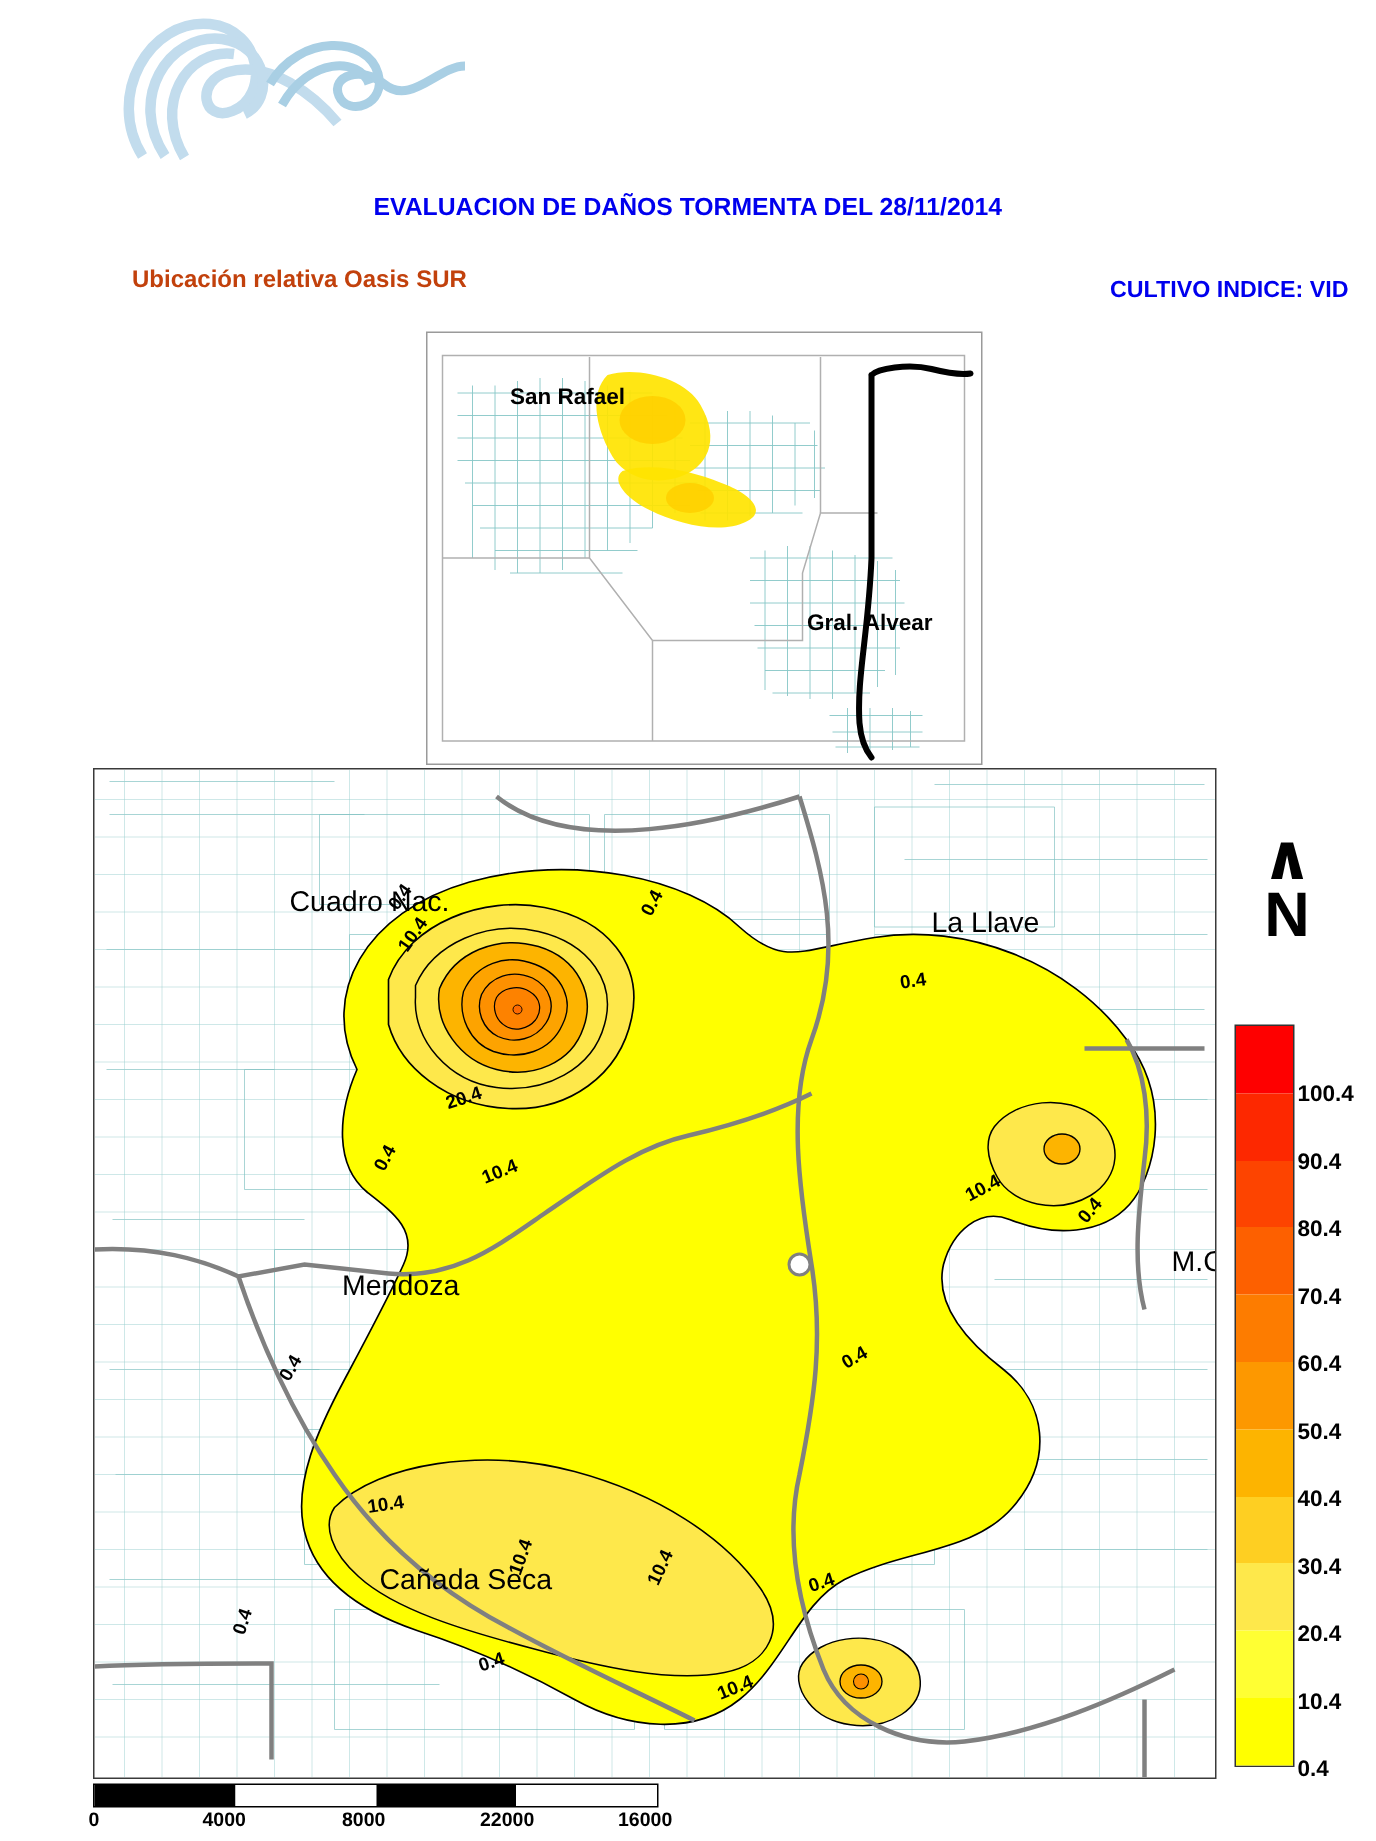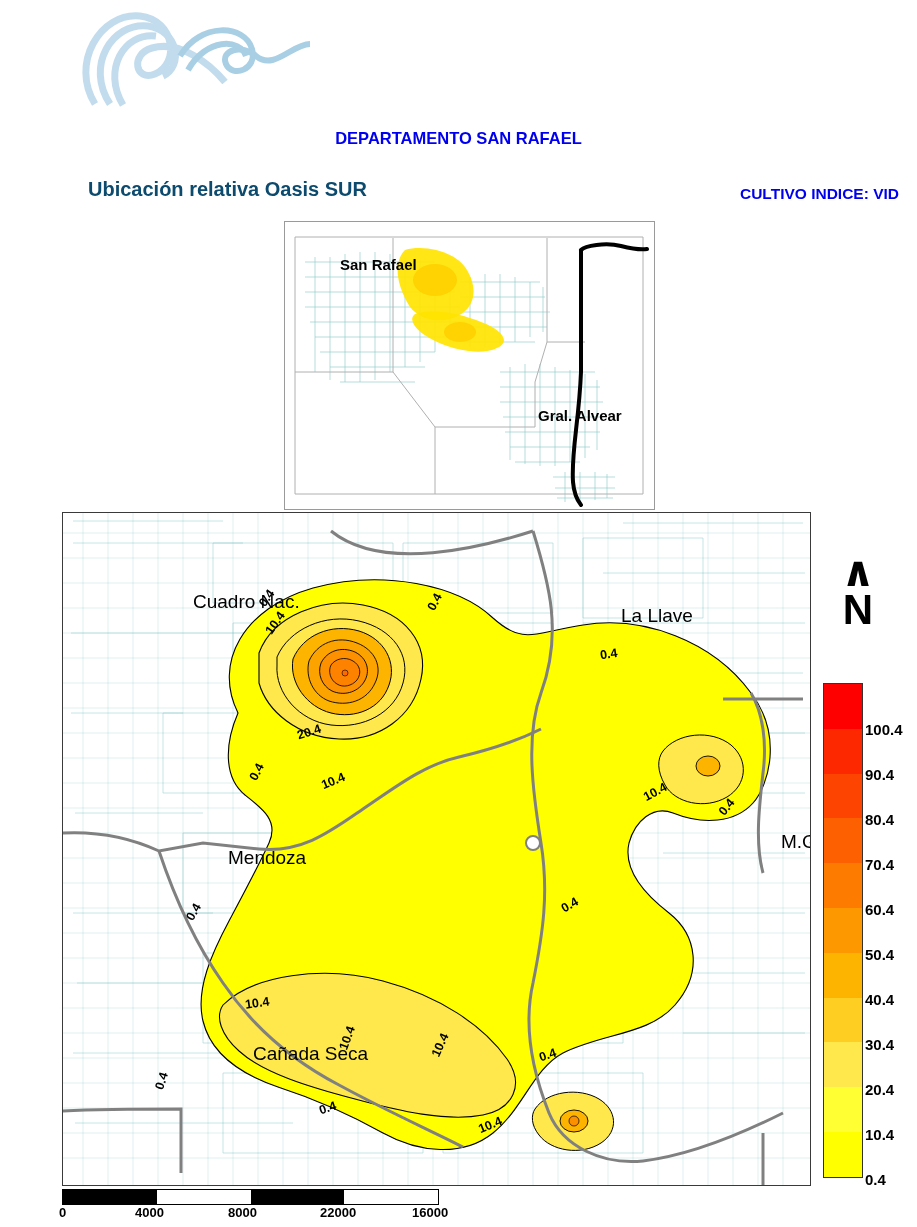--- a/index.html
+++ b/index.html
@@ -17,21 +17,21 @@
   .logo-dacc{position:absolute;left:737px;top:8px;width:175px;height:56px;}
   .dacc-globe{position:absolute;left:0;top:2px;width:52px;height:52px;border-radius:50%;
      background:radial-gradient(circle at 50% 28%, #cfe7f5 0 38%, #7ab648 39% 100%);overflow:hidden;}
   .dacc-globe:after{content:"";position:absolute;left:6px;top:10px;width:40px;height:14px;border-radius:50%;background:#ffffff;opacity:.85;}
   .dacc-globe:before{content:"";position:absolute;left:-3px;top:30px;width:60px;height:30px;border-radius:50% 50% 0 0;background:#8cc63f;}
   .dacc-text{position:absolute;left:58px;top:10px;font-size:35px;font-weight:bold;color:#2e6da4;letter-spacing:0px;}
 
   
   .title-main{position:absolute;left:0;top:128px;width:917px;text-align:center;
      color:#0000ee;font-size:16.5px;font-weight:bold;line-height:20px;}
-  .title-sub1{position:absolute;left:88px;top:178px;color:#0c4a6e;font-size:20px;font-weight:bold;}
+  .title-sub1{position:absolute;left:88px;top:178px;color:#c2410c;font-size:16px;font-weight:bold;}
   .title-sub2{position:absolute;right:18px;top:185px;color:#0000ee;font-size:15.5px;font-weight:bold;}
 
   
   .locator{position:absolute;left:284px;top:221px;width:369px;height:287px;border:1px solid #9a9a9a;background:#fff;overflow:hidden;}
   .loc-label{position:absolute;font-size:15px;font-weight:bold;color:#000;}
 
   
   .mainmap{position:absolute;left:62px;top:512px;width:747px;height:672px;border:1px solid #3a3a3a;background:#fff;overflow:hidden;}
   .map-label{position:absolute;font-size:19px;color:#000;}
   .contour-label{position:absolute;font-size:12.5px;color:#000;font-weight:bold;}
@@ -70,21 +70,21 @@
         <path d="M120 52 C 140 18, 185 20, 192 45 C 198 66, 172 74, 166 60 C 160 46, 182 40, 196 52 C 214 67, 232 40, 250 40"></path>
         <path d="M128 66 C 146 34, 180 34, 186 52"></path>
       </g>
     </svg>
   </div>
 
 
 </div>
 
 <div class="title-main">
-  <div>DEPARTAMENTO SAN RAFAEL</div>
+  <div>EVALUACION DE DAÑOS TORMENTA DEL 28/11/2014</div>
 </div>
 <div class="title-sub1">Ubicación relativa Oasis SUR</div>
 <div class="title-sub2">CULTIVO INDICE: VID</div>
 
 <div class="locator">
   <svg width="369" height="287" viewBox="0 0 369 287">
 
     <g stroke="#86c6c6" stroke-width="0.6" fill="none">
       <path d="M20 40 H150 M20 55 H160 M20 70 H170 M20 85 H175 M25 100 H180 M30 115 H175 M35 130 H150 M45 145 H140 M55 160 H130"></path>
       <path d="M30 35 V150 M45 35 V158 M60 32 V160 M75 30 V160 M90 30 V158 M105 32 V150 M120 35 V145 M135 38 V140 M150 42 V130 M165 50 V120"></path>

